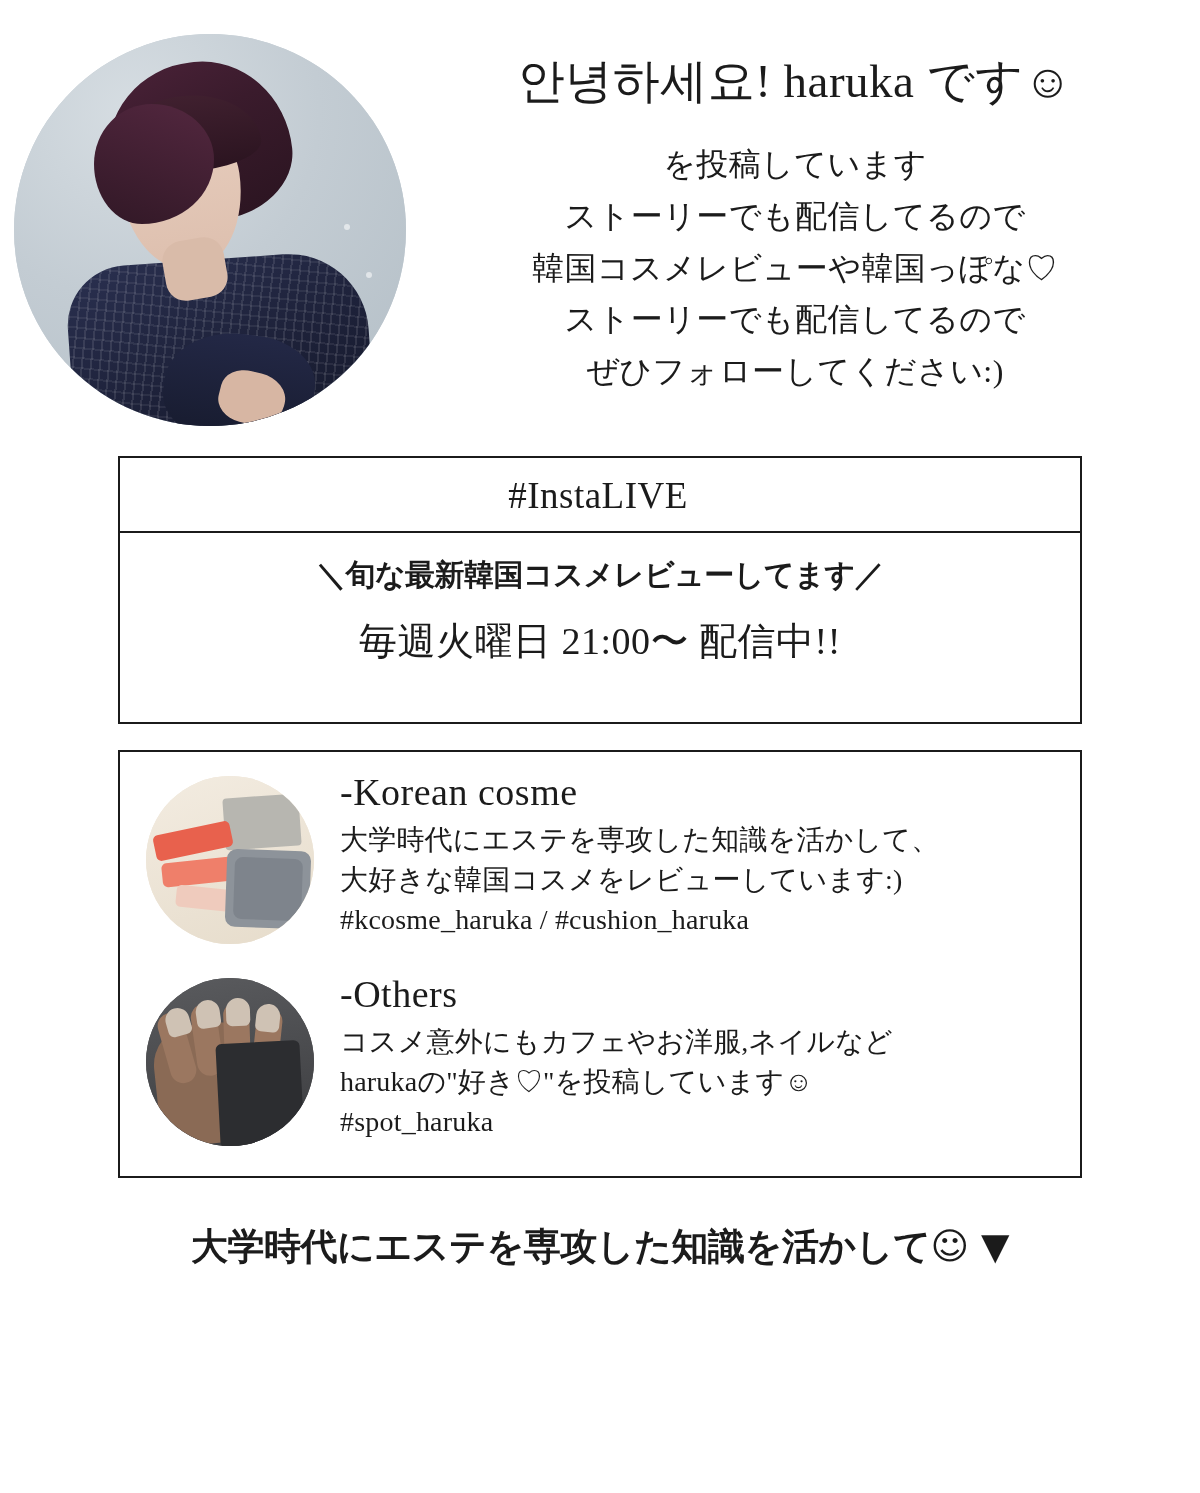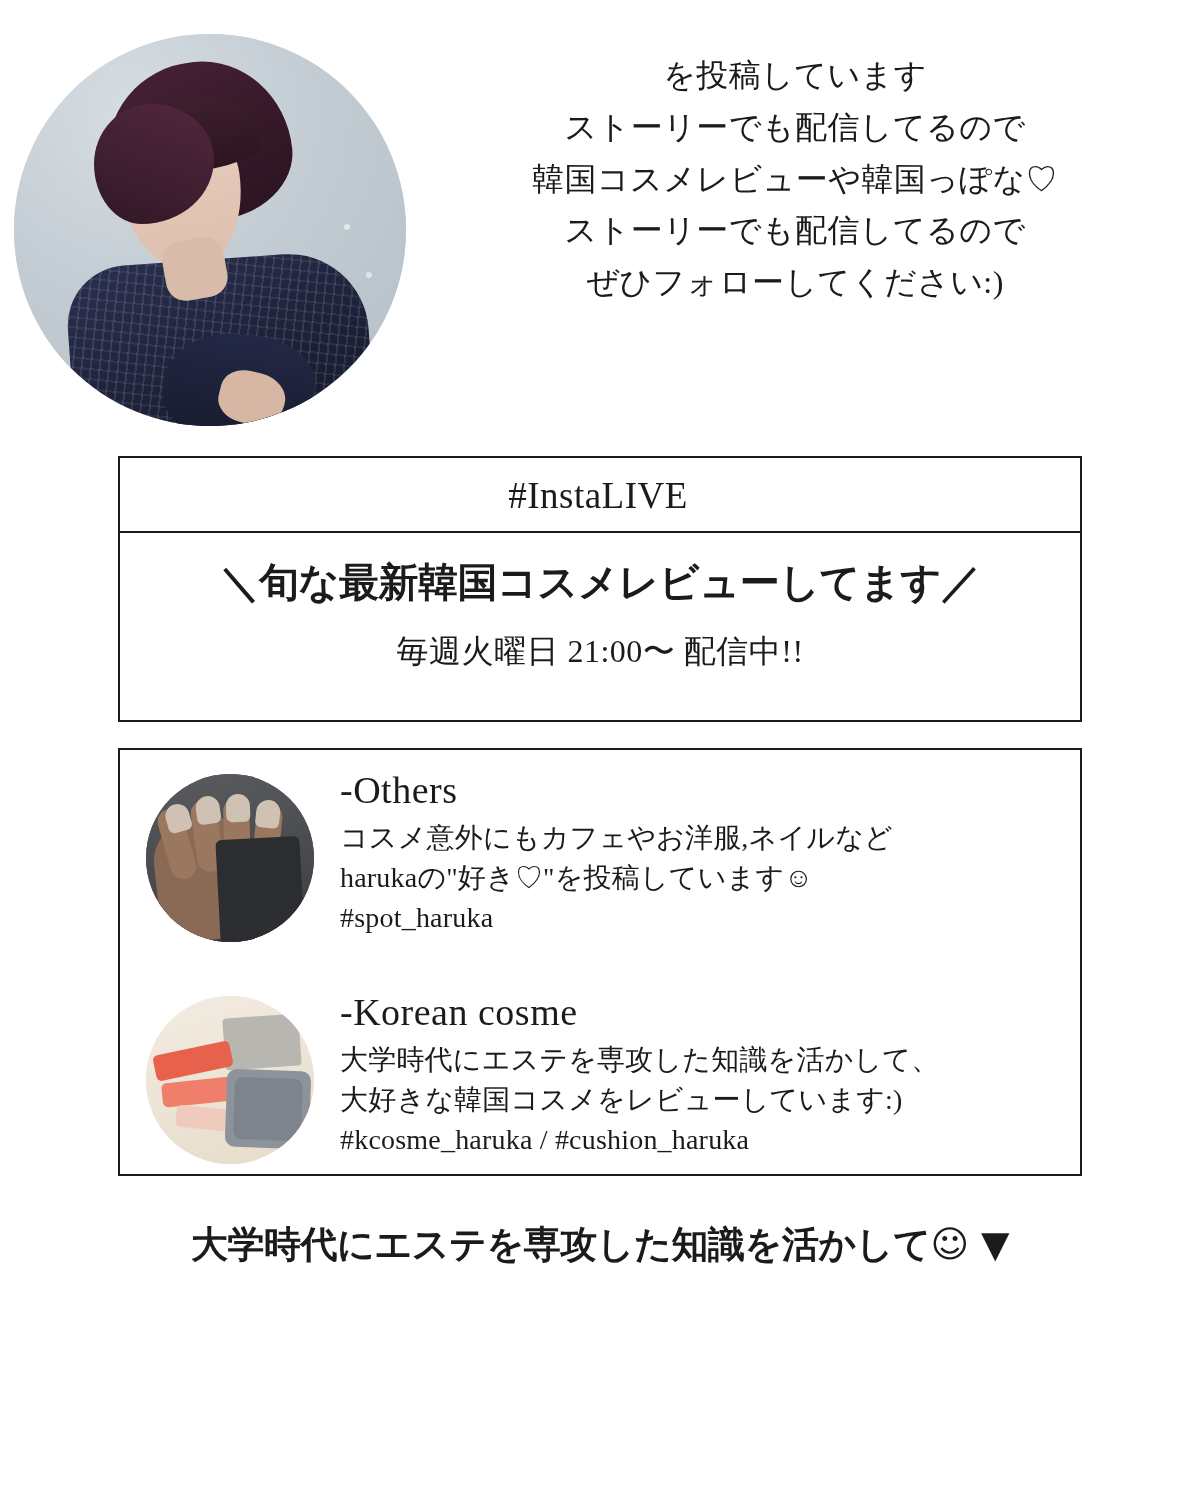--- a/index.html
+++ b/index.html
@@ -162,28 +162,28 @@
 
   
   .live-wrap { margin-top: 30px; }
   .live-body {
     padding: 22px 18px 26px 18px;
     text-align: center;
   }
   .live-headline {
     font-family: Liberation Serif, serif;
     font-weight: 700;
-    font-size: 40px;
+    font-size: 30px;
     letter-spacing: -0.5px;
     margin-bottom: 20px;
     white-space: nowrap;
   }
   .live-time {
-    font-size: 32px;
-    margin-bottom: 20px;
+    font-size: 38px;
+    margin-bottom: 29px;
     letter-spacing: 0.5px;
   }
   .live-note {
     font-size: 33px;
     letter-spacing: 0px;
     white-space: nowrap;
   }
 
   
   .contents-wrap { margin-top: 26px; }
@@ -306,39 +306,59 @@
         <div class="hair"></div>
         <div class="face"></div>
         <div class="fringe"></div>
         <div class="hair2"></div>
         <div class="neck"></div>
         <div class="arm"></div>
         <div class="hand"></div>
       </div>
     </div>
     <div class="intro">
+      <h1>안녕하세요! haruka です☺</h1>
       <p>
         <span>を投稿しています</span><br>
         <span>ストーリーでも配信してるので</span><br>
         <span>韓国コスメレビューや韓国っぽな♡</span><br>
         <span>ストーリーでも配信してるので</span><br>
         <span>ぜひフォローしてください:)</span>
       </p>
     </div>
   </div>
 
   <div class="box live-wrap">
     <div class="box-title">#InstaLIVE</div>
     <div class="live-body">
       <div class="live-headline">＼旬な最新韓国コスメレビューしてます／</div>
       <div class="live-time">毎週火曜日 21:00〜 配信中!!</div>
     </div>
   </div>
 
   <div class="box contents-wrap">
+
+    <div class="content-row">
+      <div class="thumb thumb-cosme">
+        <div class="tbg"></div>
+        <div class="box-gray"></div>
+        <div class="lip-a"></div>
+        <div class="lip-b"></div>
+        <div class="lip-c"></div>
+        <div class="cushion"></div>
+      </div>
+      <div class="content-text">
+        <div class="content-title">-Korean cosme</div>
+        <p class="content-desc">
+          <span>大学時代にエステを専攻した知識を活かして、</span><br>
+          <span>大好きな韓国コスメをレビューしています:)</span>
+        </p>
+        <p class="content-tags">#kcosme_haruka / #cushion_haruka</p>
+      </div>
+    </div>
 
     <div class="content-row" style="padding-bottom:30px;">
       <div class="thumb thumb-nail">
         <div class="tbg"></div>
         <div class="hand"></div>
         <div class="fing" style="left:18px;top:34px;transform:rotate(-16deg);"></div>
         <div class="fing" style="left:48px;top:26px;transform:rotate(-8deg);"></div>
         <div class="fing" style="left:78px;top:24px;transform:rotate(-2deg);"></div>
         <div class="fing" style="left:108px;top:30px;transform:rotate(6deg);"></div>
         <div class="tip" style="left:20px;top:30px;transform:rotate(-16deg);"></div>
@@ -349,36 +369,17 @@
       </div>
       <div class="content-text">
         <div class="content-title">-Others</div>
         <p class="content-desc">
           <span>コスメ意外にもカフェやお洋服,ネイルなど</span><br>
           <span>harukaの"好き♡"を投稿しています☺</span>
         </p>
         <p class="content-tags">#spot_haruka</p>
       </div>
     </div>
-
-    <div class="content-row">
-      <div class="thumb thumb-cosme">
-        <div class="tbg"></div>
-        <div class="box-gray"></div>
-        <div class="lip-a"></div>
-        <div class="lip-b"></div>
-        <div class="lip-c"></div>
-        <div class="cushion"></div>
-      </div>
-      <div class="content-text">
-        <div class="content-title">-Korean cosme</div>
-        <p class="content-desc">
-          <span>大学時代にエステを専攻した知識を活かして、</span><br>
-          <span>大好きな韓国コスメをレビューしています:)</span>
-        </p>
-        <p class="content-tags">#kcosme_haruka / #cushion_haruka</p>
-      </div>
-    </div>
   </div>
 
   <div class="footer">大学時代にエステを専攻した知識を活かして☺ ▼</div>
 
 </div>
 
 </body></html>

